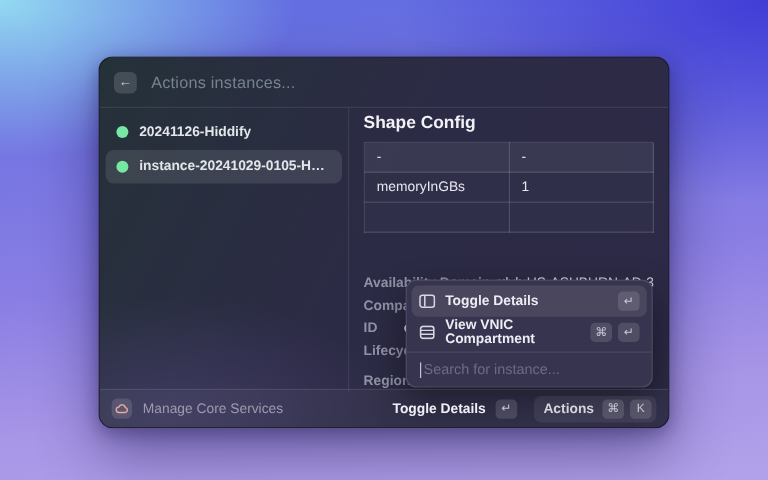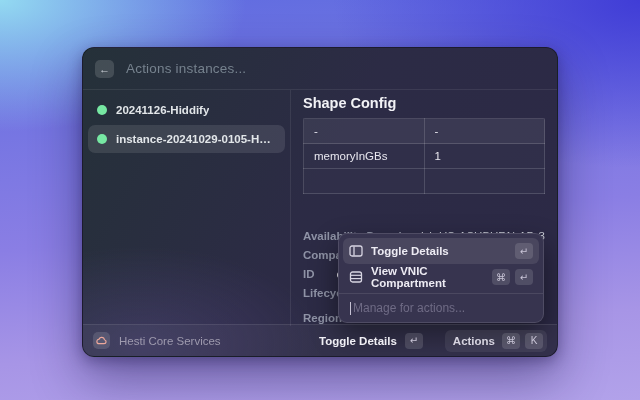--- a/index.html
+++ b/index.html
@@ -66,21 +66,21 @@
   .popup-placeholder { color:#6f6b85; font-size:12px; }
   
   .footer { position:absolute; left:0; right:0; bottom:0; height:32px; z-index:6;
     background:rgba(255,255,255,.035); border-top:1px solid rgba(255,255,255,.09);
     display:flex; align-items:center; padding:0 10px; }
   .app-icon { width:17px; height:17px; border-radius:5px; background:rgba(255,255,255,.13);
     display:flex; align-items:center; justify-content:center; }
   .app-name { margin-left:9px; color:#9e9aae; font-size:11.5px; }
   .footer-right { margin-left:auto; display:flex; align-items:center; gap:6px; }
   .primary-label { color:#f0eff5; font-size:11.5px; font-weight:700; margin-right:2px; }
-  .actions-group { margin-left:16px; display:flex; align-items:center; gap:5px;
+  .actions-group { margin-left:8px; display:flex; align-items:center; gap:5px;
     background:rgba(255,255,255,.07); border-radius:6px; padding:3px 4px 3px 8px;text-align:center; }
   .actions-label { color:#d6d3df; font-size:11.5px; font-weight:600; margin-right:2px; }
 </style>
 </head>
 <body>
 
 <div class="window">
 
   <div class="searchbar">
     <div class="back-btn">
@@ -169,31 +169,31 @@
           </svg>
       </span>
       <span class="action-label">View VNIC Compartment</span>
       <span class="kbd-group">
         <span class="kbd">⌘</span>
         <span class="kbd">↵</span>
       </span>
     </div>
     <div class="popup-search">
       <span class="caret"></span>
-      <span class="popup-placeholder">Manage for actions...</span>
+      <span class="popup-placeholder">Search for instance...</span>
     </div>
   </div>
 
   <div class="footer">
     <div class="app-icon">
       <svg width="11" height="9" viewBox="0 0 12 9">
           <path d="M3.4 8h5.4a2.2 2.2 0 0 0 .4-4.36A3 3 0 0 0 3.4 3.1 2.45 2.45 0 0 0 3.4 8z" fill="none" stroke="#EDA79B" stroke-width="1.3" stroke-linejoin="round"></path>
         </svg>
     </div>
-    <span class="app-name">Hesti Core Services</span>
+    <span class="app-name">Manage Core Services</span>
     <div class="footer-right">
       <span class="primary-label">Toggle Details</span>
       <span class="kbd">↵</span>
       <div class="actions-group">
         <span class="actions-label">Actions</span>
         <span class="kbd">⌘</span>
         <span class="kbd">K</span>
       </div>
     </div>
   </div>

